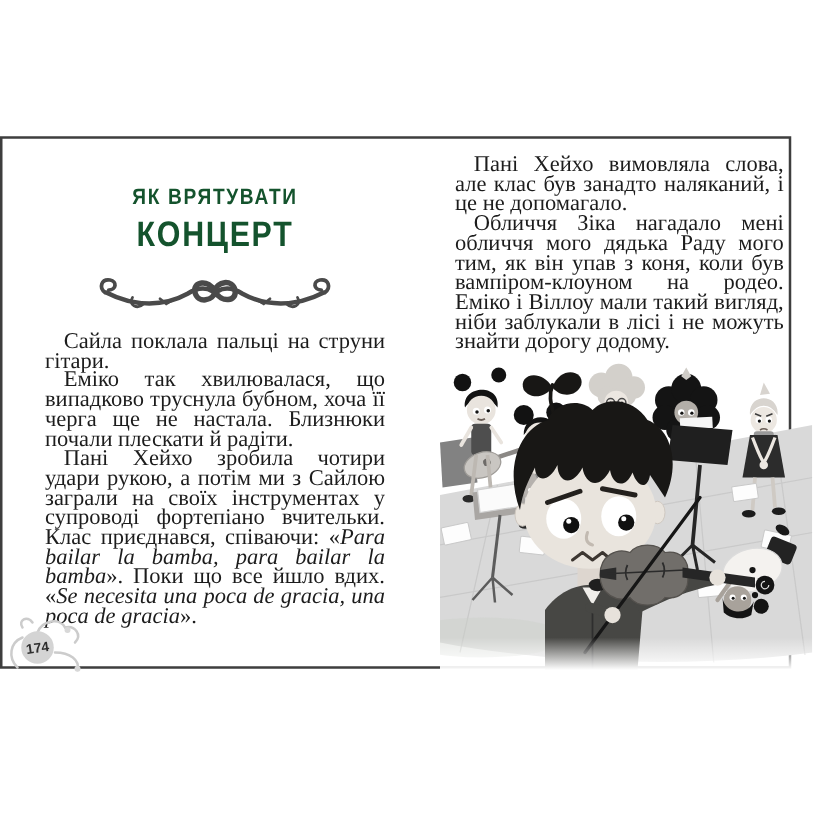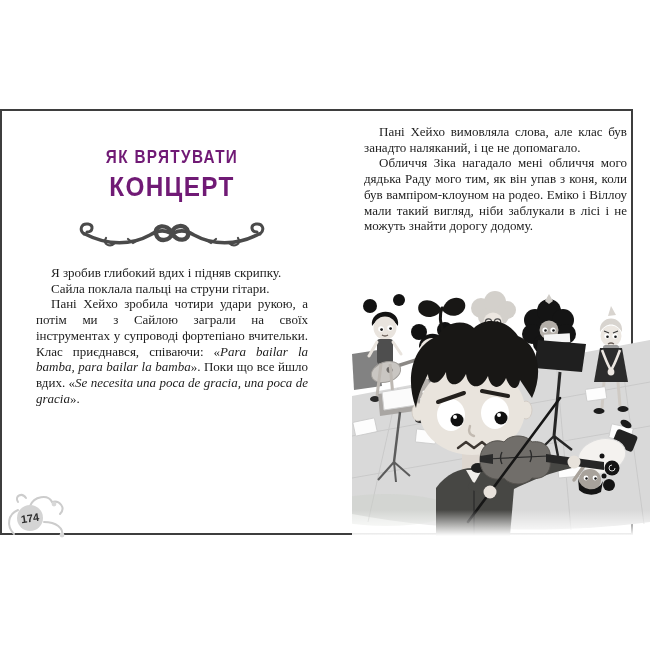--- a/index.html
+++ b/index.html
@@ -2,27 +2,27 @@
 <html><head>
 <meta charset="utf-8">
 <style>
   html,body{margin:0;padding:0;background:#fff;}
   .canvas{position:relative;width:650px;height:650px;background:#ffffff;overflow:hidden;
           font-family:"Liberation Serif",serif;-webkit-font-smoothing:antialiased;}
   .frame{position:absolute;left:0;top:109px;width:633px;height:426px;
          border:2px solid #3e3e3e;background:#fff;box-sizing:border-box;}
   
   .left-page{position:absolute;left:36px;top:148px;width:272px;}
-  .chapter-title{text-align:center;color:#701a75;font-family:"Liberation Sans",sans-serif;font-weight:700;}
+  .chapter-title{text-align:center;color:#14532d;font-family:"Liberation Sans",sans-serif;font-weight:700;}
   .chapter-title .l1{font-size:17px;letter-spacing:1.5px;transform:scale(.9,1.05);transform-origin:center;}
   .chapter-title .l2{font-size:27px;letter-spacing:1.5px;margin-top:4px;transform:scale(.9,1.05);transform-origin:center;}
   .flourish{display:block;margin:11px auto 0;}
   .bodytext{margin-top:15px;}
   .bodytext p, .right-page p{
-      margin:0;font-size:13px;line-height:15.7px;text-align:justify;
+      margin:0;font-size:18px;line-height:15.7px;text-align:justify;
       text-indent:15px;color:#1c1c1c;}
   .bodytext p em, .right-page p em{font-style:italic;}
   
   .right-page{position:absolute;left:364px;top:124px;width:263px;}
   .illustration{position:absolute;left:352px;top:284px;}
   .pagenum-orn{position:absolute;left:4px;top:492px;}
 </style>
 </head>
 <body>
 
@@ -46,22 +46,22 @@
         <path d="M190,20 C195,16 193,9 186,10 C180,11 181,18 187,18" stroke-width="3"></path>
         <path d="M189,20 C166,32 142,31 124,21 C116,16 109,16 104,19" stroke-width="3.6"></path>
         <path d="M168,24 C172,30 164,34 159,29" stroke-width="2.2"></path>
         <path d="M146,25 l-5,4 l-5,-3" stroke-width="2.2"></path>
 
         <path d="M102,19 C97,9 84,11 86,20 C88,29 101,27 102,19 C103,11 116,9 118,18 C120,27 107,29 102,19 Z" stroke-width="4.4"></path>
       </g>
     </svg>
 
     <div class="bodytext">
-      <p>Я зробив глибокий вдих і підняв скрипку.</p>
       <p>Сайла поклала пальці на струни гітари.</p>
+      <p>Еміко так хвилювалася, що випадково труснула бубном, хоча її черга ще не настала. Близнюки почали плескати й радіти.</p>
       <p><span>Пані Хейхо зробила чотири удари рукою, а потім ми з Сайлою заграли на своїх інструментах у супроводі фортепіано вчительки. Клас приєднався, співаючи: «</span><em>Para bailar la bamba, para bailar la bamba</em><span>». Поки що все йшло вдих. «</span><em>Se necesita una poca de gracia, una poca de gracia</em><span>».</span></p>
     </div>
   </div>
 
   <svg class="pagenum-orn" width="66" height="48" viewBox="0 0 66 48">
     <g fill="none" stroke="#cccccc" stroke-width="2" stroke-linecap="round">
       <path d="M26,14 C30,4 44,2 48,10 C56,8 62,16 56,22"></path>
       <path d="M40,30 C52,30 60,36 58,44"></path>
       <path d="M10,42 C2,34 4,22 14,18"></path>
       <path d="M14,10 C10,4 18,0 22,6"></path>

